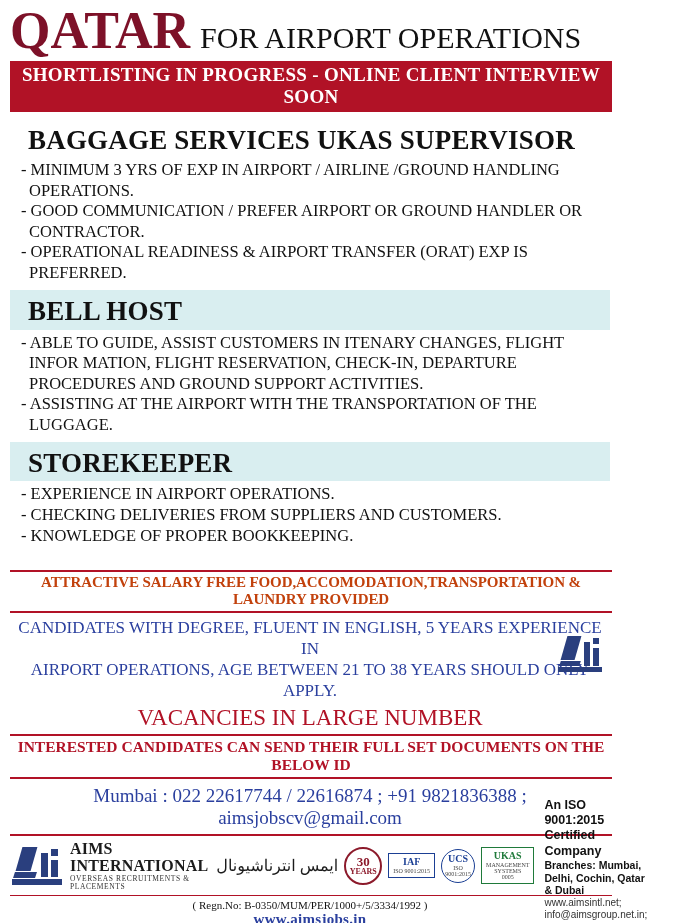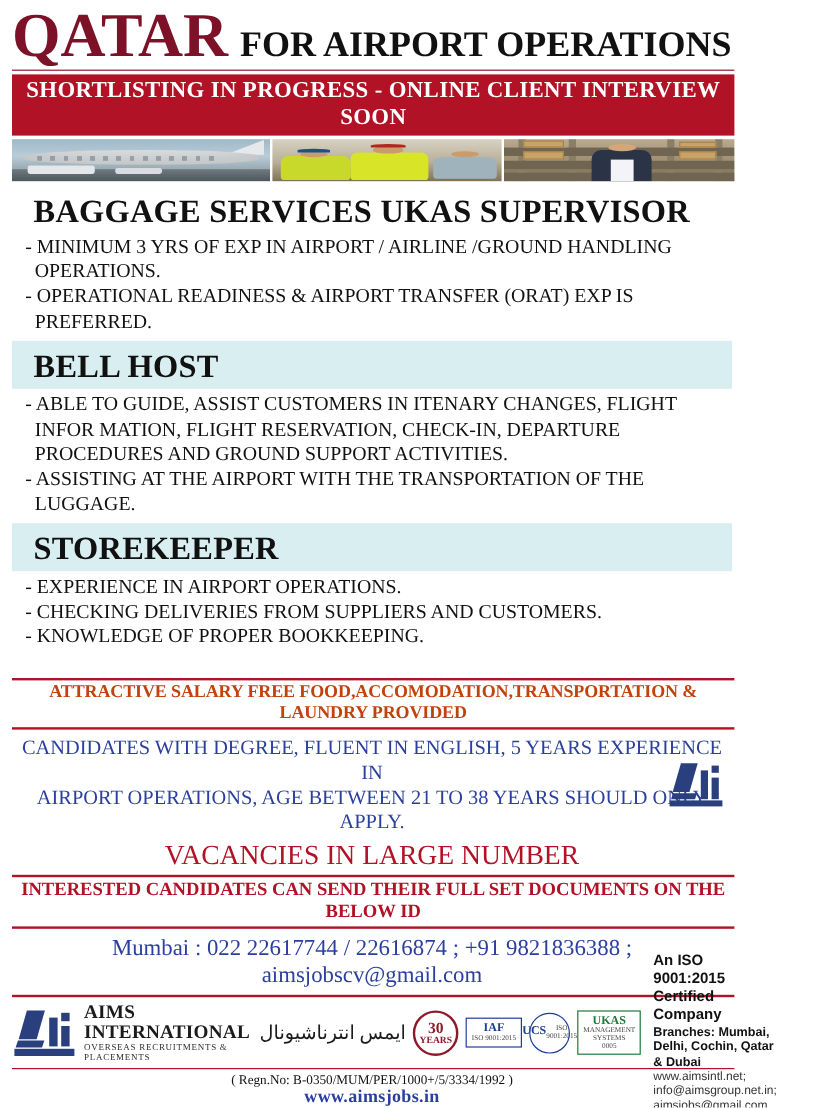--- a/index.html
+++ b/index.html
@@ -28,21 +28,21 @@
     font-family: "Liberation Serif", serif;
     font-size: 52px;
     font-weight: bold;
     color: #7d1128;
     letter-spacing: 0px;
     line-height: 1.02;
   }
   .for-airport {
     font-family: "Liberation Serif", serif;
     font-size: 30px;
-    font-weight: bold;
+    font-weight: normal;
     color: #111;
     letter-spacing: 0px;
     margin-left: 10px;
     line-height: 1.02;
   }
   .hr-red {
     height: 3px;
     background: #8c1a2b;
     margin: 1px 8px 0 10px;
   }
@@ -253,21 +253,21 @@
   }
   .cert .big { font-size: 13px; }
   .badge {
     border: 1px solid #1b3f94; color: #1b3f94;
     font-size: 10px; font-weight: bold;
     padding: 3px 4px; text-align: center; line-height: 1.05;
     flex: 0 0 auto;
   }
   .badge .sm { font-size: 6px; display: block; color: #444; font-weight: normal;}
   .badge.green { border-color: #1f7a3a; color: #1f7a3a; }
-  .badge.circle { border-radius: 50%; width: 34px; height: 34px; display:flex; flex-direction:row; align-items:center; justify-content:center;}
+  .badge.circle { border-radius: 50%; width: 34px; height: 34px; display:flex; flex-direction:column; align-items:center; justify-content:center;}
   .iso-block { margin-left: 4px; line-height: 1.22; }
   .iso-block .l1 { font-size: 12.5px; font-weight: bold; color: #111; font-family:"Liberation Sans", sans-serif;}
   .iso-block .l2 { font-size: 10.5px; font-weight: bold; color: #111; font-family:"Liberation Sans", sans-serif;}
   .iso-block .l3 { font-size: 10px; color: #333; font-family:Liberation Sans, sans-serif;}
   .regno {
     text-align: center; font-size: 11px; color: #111; padding-top: 3px;
     font-family: "Liberation Serif", serif;
   }
   .website {
     text-align: center; font-size: 15px; font-weight: bold; color: #2a3f9e;
@@ -321,20 +321,21 @@
       <div class="man-shirt"></div>
       <div class="man-head"></div>
     </div>
   </div>
 
   <div class="content">
 
     <div class="job-title">BAGGAGE SERVICES UKAS SUPERVISOR</div>
     <ul class="bullets">
       <li>- MINIMUM 3 YRS OF EXP IN AIRPORT / AIRLINE /GROUND HANDLING OPERATIONS.</li>
+      <li>- GOOD COMMUNICATION / PREFER AIRPORT OR GROUND HANDLER OR CONTRACTOR.</li>
       <li>- OPERATIONAL READINESS &amp; AIRPORT TRANSFER (ORAT) EXP IS PREFERRED.</li>
     </ul>
 
     <div class="job-title band">BELL HOST</div>
     <ul class="bullets">
       <li>- ABLE TO GUIDE, ASSIST CUSTOMERS IN ITENARY CHANGES, FLIGHT INFOR MATION, FLIGHT RESERVATION, CHECK-IN, DEPARTURE PROCEDURES AND GROUND SUPPORT ACTIVITIES.</li>
       <li>- ASSISTING AT THE AIRPORT WITH THE TRANSPORTATION OF THE LUGGAGE.</li>
     </ul>
 
     <div class="job-title band">STOREKEEPER</div>

